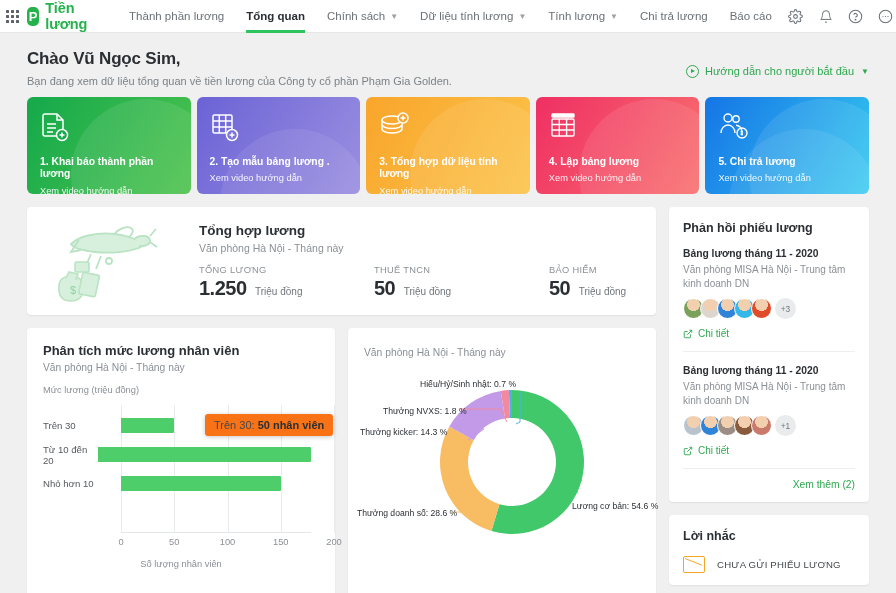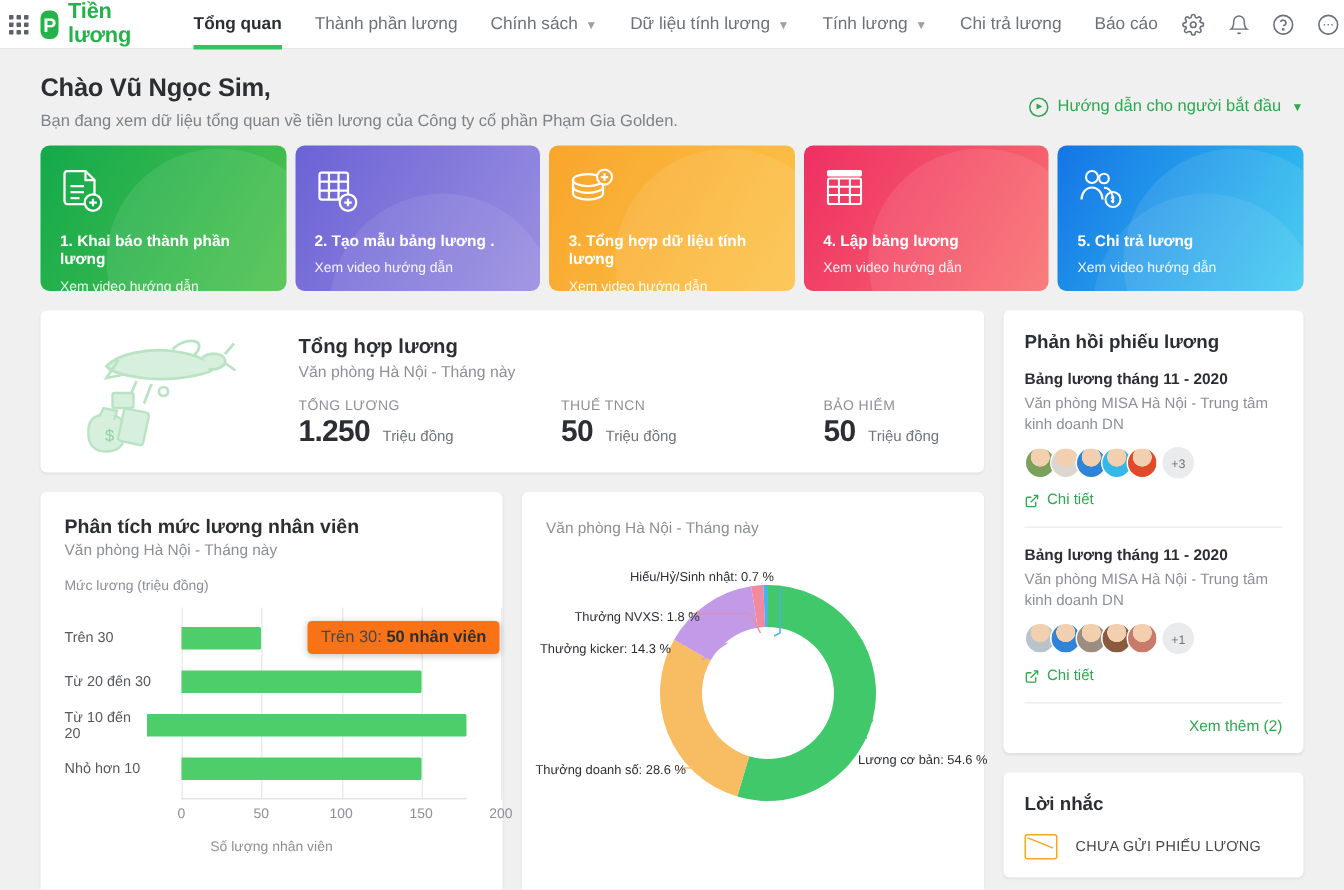--- a/index.html
+++ b/index.html
@@ -176,25 +176,25 @@
         <i></i>
         <i></i>
         <i></i>
       </div>
   </div>
   <div class="brand">
     <div class="brand-logo">P</div>
     <div class="brand-name">Tiền lương</div>
   </div>
   <div class="nav">
+    <div class="nav-item">
+      <span>Thành phần lương</span>
+    </div>
     <div class="nav-item active">
       <span>Tổng quan</span>
-    </div>
-    <div class="nav-item">
-      <span>Thành phần lương</span>
     </div>
     <div class="nav-item">
       <span>Chính sách</span>
       <span class="caret">▼</span>
     </div>
     <div class="nav-item">
       <span>Dữ liệu tính lương</span>
       <span class="caret">▼</span>
     </div>
     <div class="nav-item">
@@ -400,26 +400,20 @@
               </div>
             <div class="bc-axis"></div>
             <div class="bc-rows" id="bc-rows">
                 <div class="bc-row">
                   <div class="bc-cat">Trên 30</div>
                   <div class="bc-barwrap">
                     <div class="bc-bar" style="width: 53.25px; background: rgb(78, 205, 107);"></div>
                   </div>
                 </div>
                 <div class="bc-row">
-                  <div class="bc-cat">Từ 20 đến 30</div>
-                  <div class="bc-barwrap">
-                    <div class="bc-bar" style="width: 159.75px; background: rgb(78, 205, 107);"></div>
-                  </div>
-                </div>
-                <div class="bc-row">
                   <div class="bc-cat">Từ 10 đến 20</div>
                   <div class="bc-barwrap">
                     <div class="bc-bar" style="width: 213px; background: rgb(78, 205, 107);"></div>
                   </div>
                 </div>
                 <div class="bc-row">
                   <div class="bc-cat">Nhỏ hơn 10</div>
                   <div class="bc-barwrap">
                     <div class="bc-bar" style="width: 159.75px; background: rgb(78, 205, 107);"></div>
                   </div>

